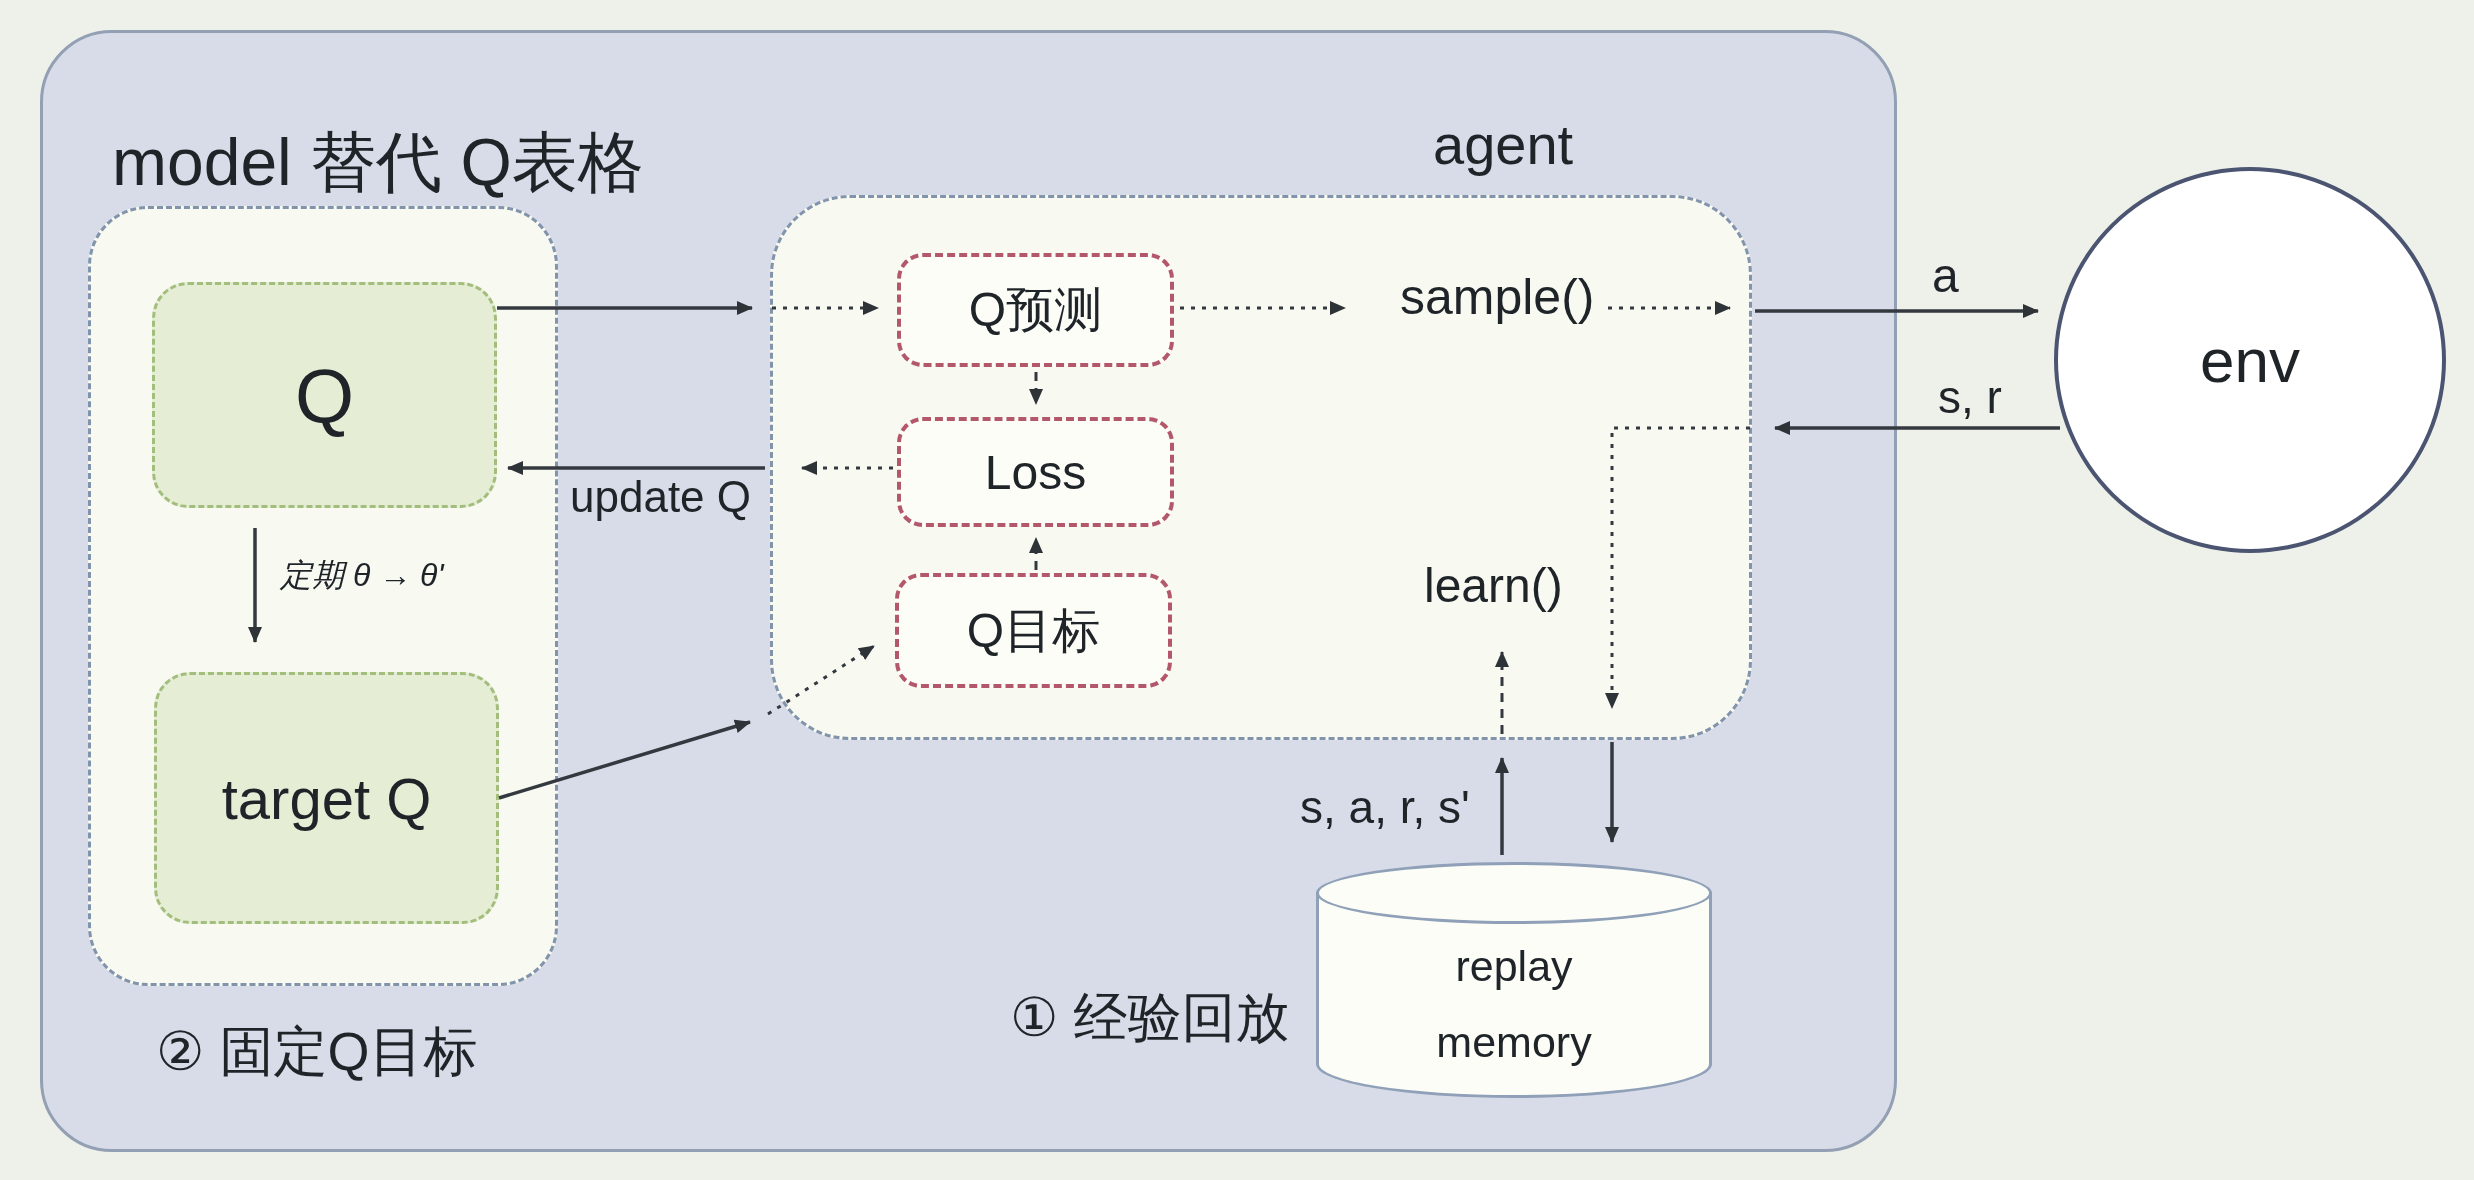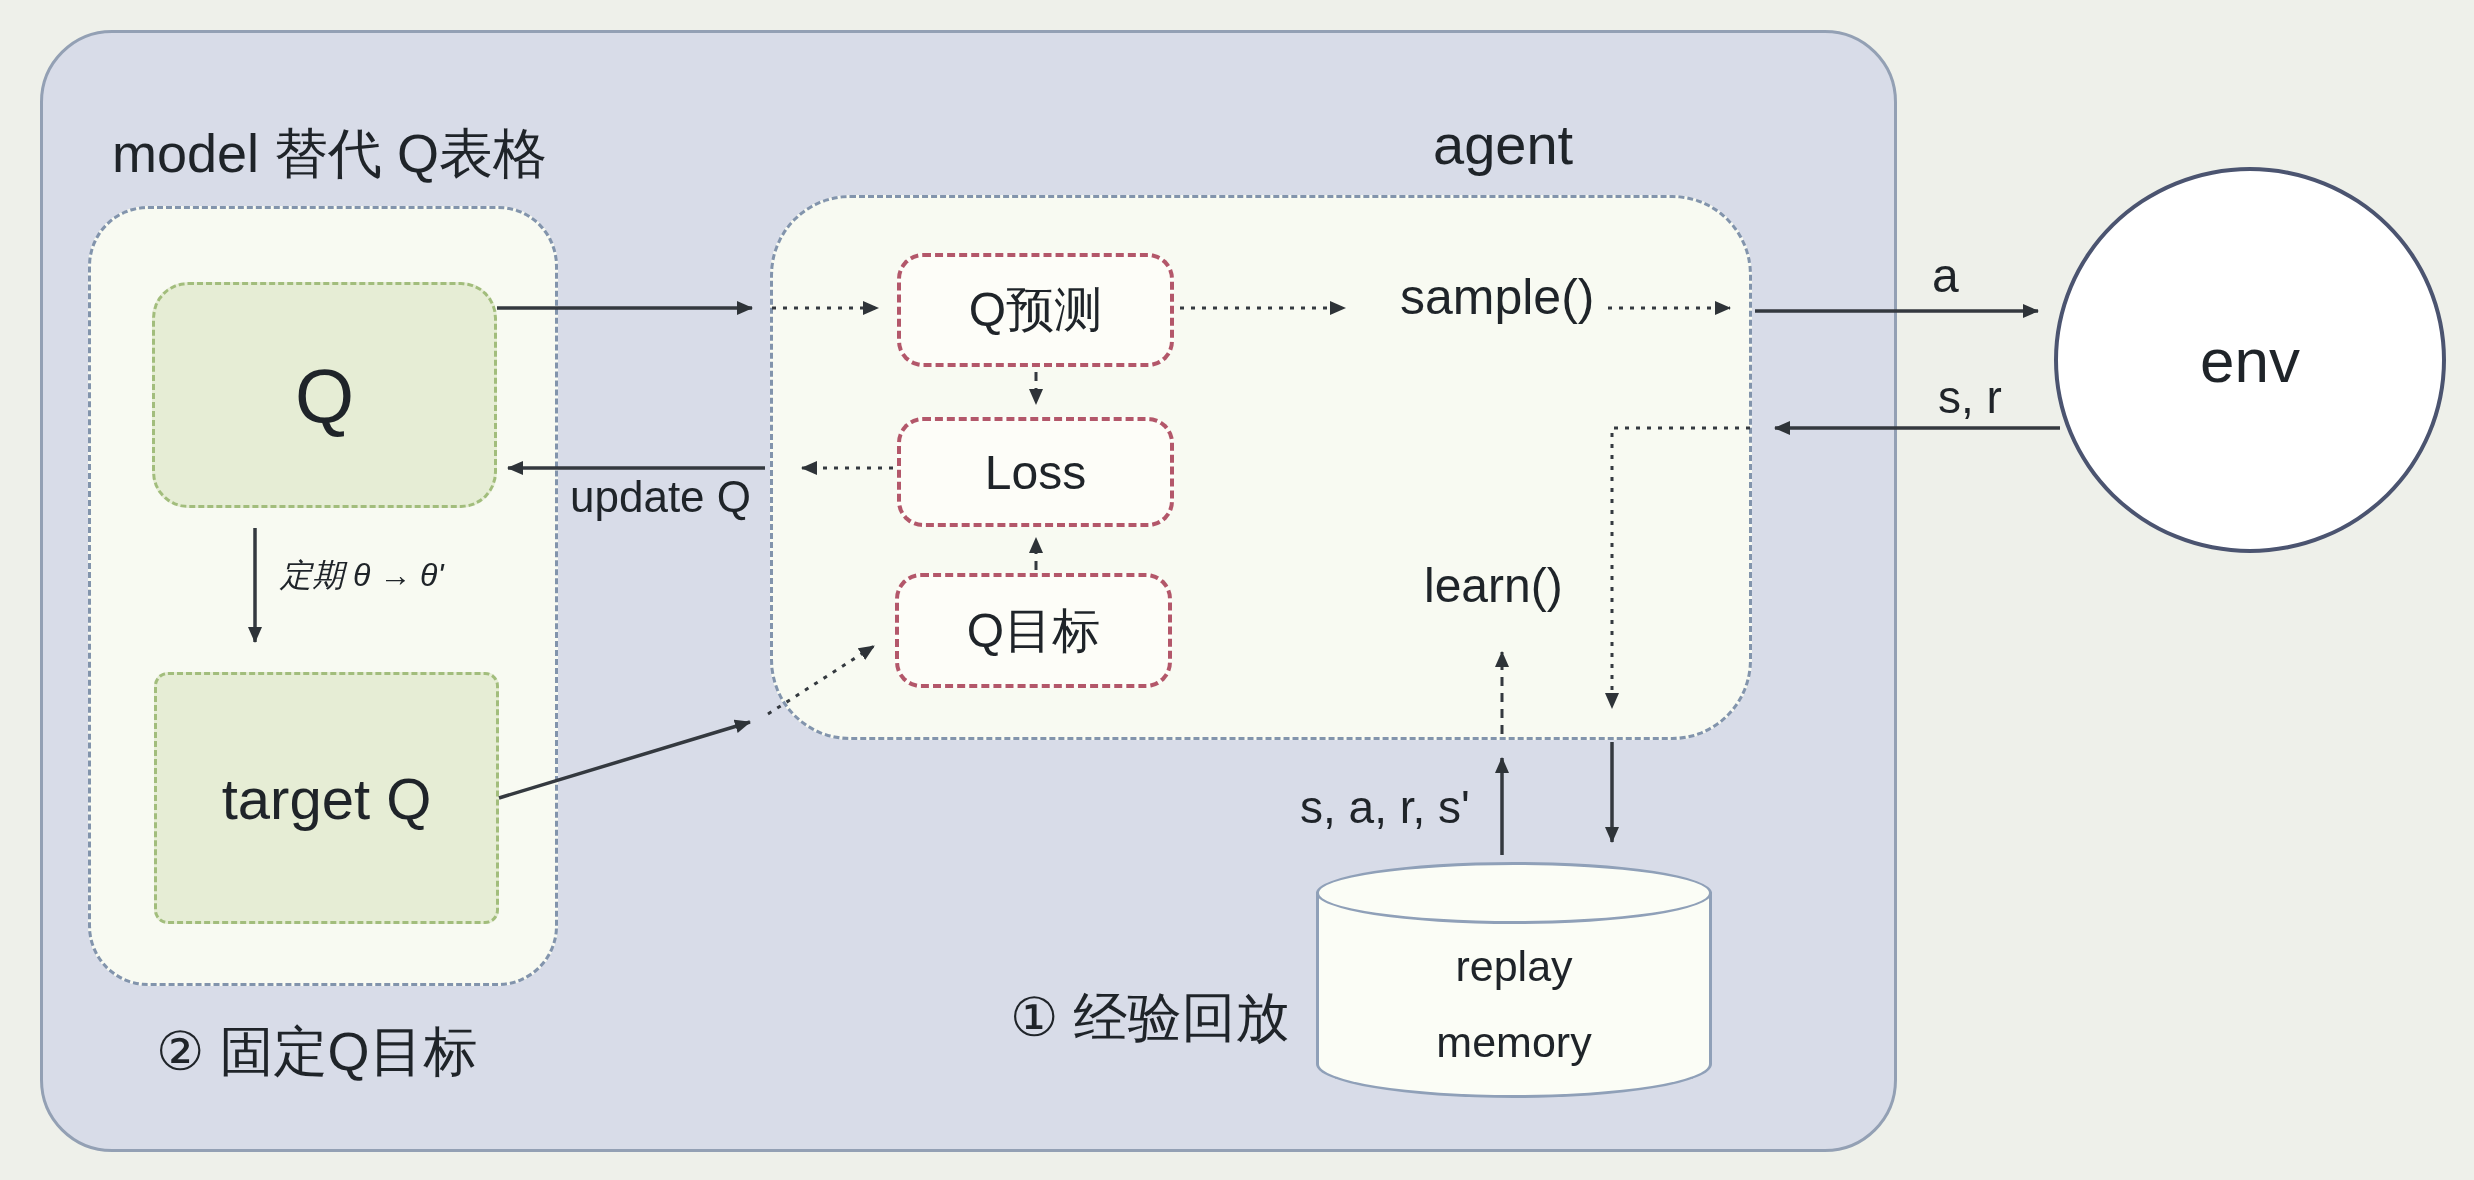--- a/index.html
+++ b/index.html
@@ -21,21 +21,21 @@
     background:#f8faf2;border:3px dashed #8294ac;box-sizing:border-box;
   }
   .left-group{left:88px;top:206px;width:470px;height:780px;border-radius:60px;}
   .agent-group{left:770px;top:195px;width:982px;height:545px;border-radius:80px;}
   
   .green-box{
     background:#e6edd5;border:3px dashed #a2bd7c;border-radius:36px;
     box-sizing:border-box;display:flex;align-items:center;justify-content:center;
   }
   .q-box{left:152px;top:282px;width:345px;height:226px;font-size:76px;}
-  .targetq-box{left:154px;top:672px;width:345px;height:252px;font-size:58px;border-radius:14px;}
+  .targetq-box{left:154px;top:672px;width:345px;height:252px;font-size:58px;}
   
   .red-box{
     background:#fdfdf8;border:4px dashed #b3576a;border-radius:26px;
     box-sizing:border-box;display:flex;align-items:center;justify-content:center;
     font-size:48px;
   }
   .qpred-box{left:897px;top:253px;width:277px;height:114px;}
   .loss-box{left:897px;top:417px;width:277px;height:110px;}
   .qtarget-box{left:895px;top:573px;width:277px;height:115px;}
   
@@ -52,21 +52,21 @@
   }
   .cyl-top{
     left:1316px;top:862px;width:396px;height:62px;background:#fbfdf6;
     border:3px solid #8fa0b8;border-radius:50%;box-sizing:border-box;
   }
   .cyl-text{
     left:1316px;top:928px;width:396px;text-align:center;font-size:43px;line-height:76px;
   }
   
   .lbl{white-space:nowrap;}
-  .model-title{left:112px;top:118px;font-size:54px;}
+  .model-title{left:112px;top:118px;font-size:66px;}
   .agent-title{left:1433px;top:112px;font-size:56px;}
   .update-q{left:570px;top:472px;font-size:44px;}
   .periodic{left:280px;top:554px;font-size:32px;font-style:italic;}
   .fixed-cap{left:156px;top:1016px;font-size:54px;}
   .replay-cap{left:1010px;top:982px;font-size:54px;}
   .sample-fn{left:1400px;top:268px;font-size:50px;}
   .learn-fn{left:1424px;top:558px;font-size:48px;}
   .a-lbl{left:1932px;top:248px;font-size:48px;}
   .sr-lbl{left:1938px;top:370px;font-size:46px;}
   .sars-lbl{left:1300px;top:780px;font-size:46px;}

